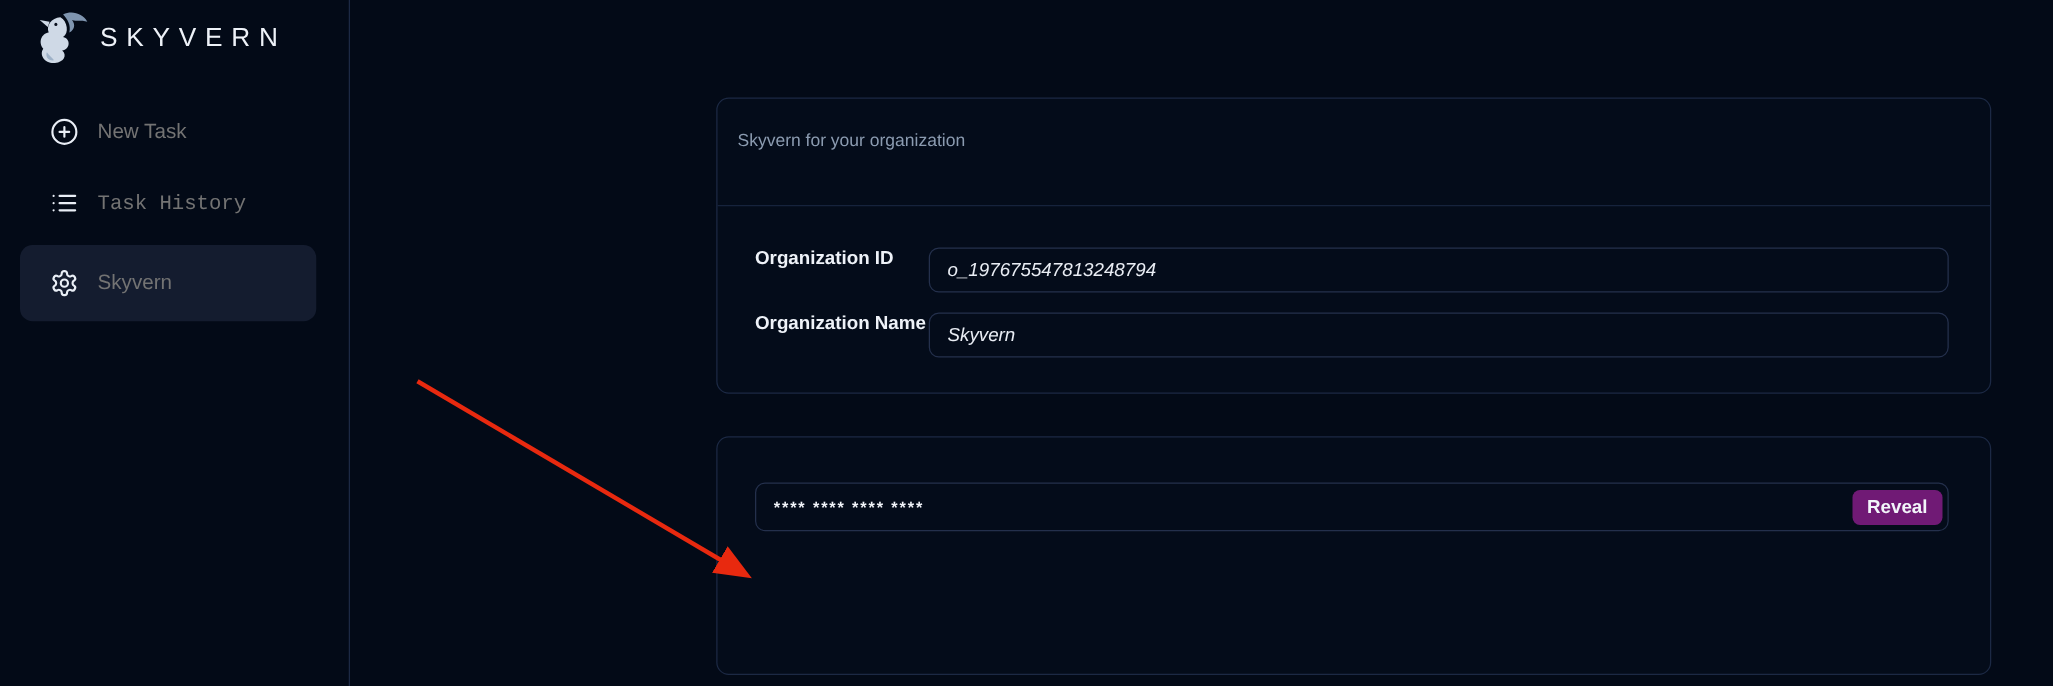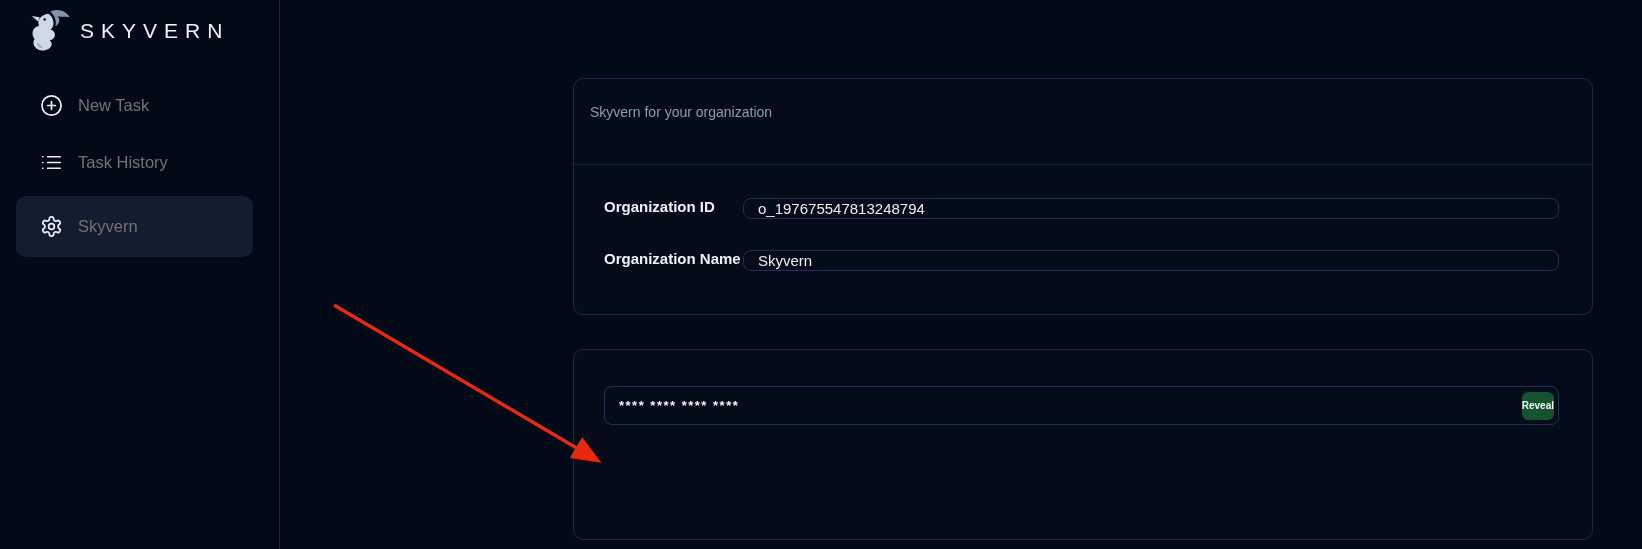--- a/index.html
+++ b/index.html
@@ -24,21 +24,21 @@
   .brand{
     font-size:21px;letter-spacing:7px;color:#eef2f8;font-weight:400;
   }
   .nav{position:absolute;top:89px;left:16px;right:26px;display:flex;flex-direction:column;}
   .nav-item{
     display:flex;align-items:center;gap:15px;
     padding:0 24px;height:32px;border-radius:10px;
     font-size:16.5px;color:#737373;cursor:pointer;white-space:nowrap;
   }
   .nav-item .nv-icon{display:flex;align-items:center;color:#e9eef6;}
-  .nav-item.n2{margin-top:25px;}
+  .nav-item.n2{margin-top:25px;font-family:Liberation Mono, monospace;}
   .nav-item.active{
     margin-top:18px;height:61px;background:#141c2f;
   }
   
   .card{
     position:absolute;left:573px;width:1020px;box-sizing:border-box;
     background:#040c1a;border:1px solid #1c2944;border-radius:10px;
   }
   .card-org{top:78px;height:237px;}
   .card-api{top:349px;height:191px;}
@@ -46,38 +46,39 @@
     box-sizing:border-box;height:86px;padding:15px 16px 0 16px;
     border-bottom:1px solid #16233c;
   }
   .card-title{font-size:17px;font-weight:700;color:#f4f7fb;margin:6px 0 0 0;}
   .card-subtitle{font-size:14px;color:#8b9bb0;margin-top:10px;}
   .card-body{padding:33px 33px 30px 30px;}
   .field-row{display:flex;align-items:flex-start;height:36px;margin-bottom:16px;}
   .field-row:last-child{margin-bottom:0;}
   .field-label{flex:0 0 139px;font-size:15px;font-weight:600;color:#eef2f8;}
   .text-input{
-    flex:1;height:21px;box-sizing:border-box;
+    flex:1;height:36px;box-sizing:border-box;
     background:transparent;border:1px solid #24304c;border-radius:8px;
     color:#e9edf4;font-size:15px;padding:0 14px;outline:none;
     font-family:"Liberation Sans", sans-serif;
+    font-style:italic;
   }
   .api-body{padding:36px 33px 30px 30px;}
   .api-input-wrap{position:relative;height:39px;}
   .api-input{
     width:100%;height:39px;box-sizing:border-box;
     background:transparent;border:1px solid #24304c;border-radius:8px;
     color:#f2f5fa;font-size:13px;font-weight:700;letter-spacing:1.5px;
     padding:0 82px 0 14px;outline:none;
     font-family:"Liberation Sans", sans-serif;
   }
   .reveal-btn{
     position:absolute;right:5px;top:50%;transform:translateY(-50%);
-    height:28px;padding:0 0;border:none;border-radius:6px;
-    background:#14532d;color:#f2f5fa;font-size:10px;font-weight:600;
+    height:28px;padding:0 12px;border:none;border-radius:6px;
+    background:#701a75;color:#f2f5fa;font-size:15px;font-weight:600;
     font-family:"Liberation Sans", sans-serif;cursor:pointer;
   }
   
   .annot{position:absolute;left:0;top:0;width:1642px;height:549px;pointer-events:none;}
   svg.icon{display:block;}
 </style>
 </head>
 <body>
 
 <div class="sidebar">

